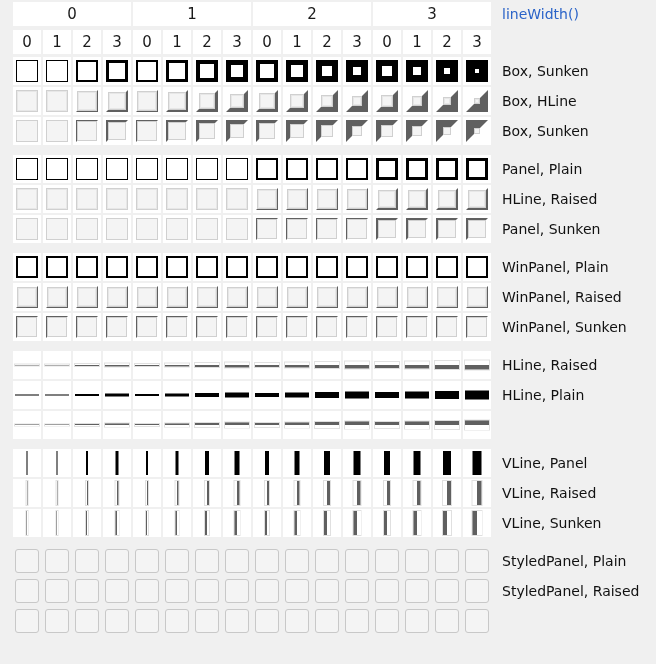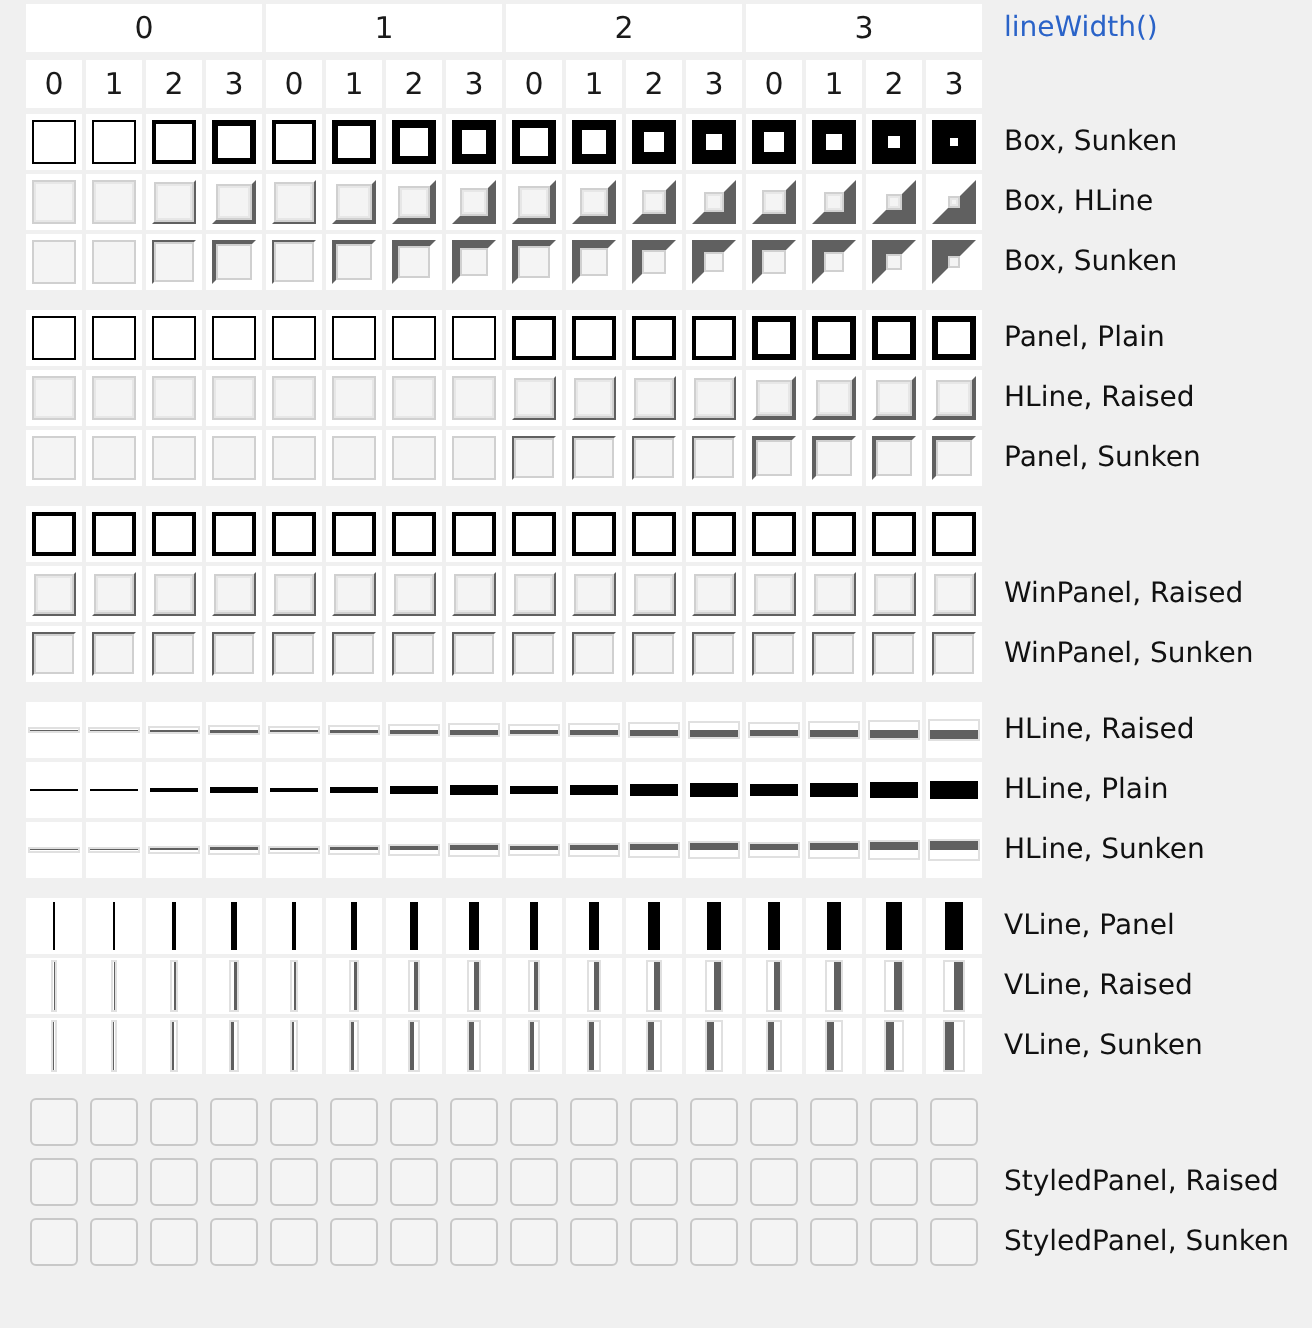--- a/index.html
+++ b/index.html
@@ -504,20 +504,21 @@
           <div class="cell" style="background: rgb(255, 255, 255);">
             <div class="sq" style="width: 22px; height: 22px; border: 2px solid rgb(0, 0, 0);"></div>
           </div>
           <div class="cell" style="background: rgb(255, 255, 255);">
             <div class="sq" style="width: 22px; height: 22px; border: 2px solid rgb(0, 0, 0);"></div>
           </div>
           <div class="cell" style="background: rgb(255, 255, 255);">
             <div class="sq" style="width: 22px; height: 22px; border: 2px solid rgb(0, 0, 0);"></div>
           </div>
         </div>
+        <div class="rowlabel">WinPanel, Plain</div>
       </div>
       <div class="row">
         <div class="grid" style="display: flex;">
           <div class="cell" style="background: rgb(255, 255, 255);">
             <div class="sq" style="width: 22px; height: 22px; border-width: 2px; border-style: solid; border-color: rgb(255, 255, 255) rgb(96, 96, 96) rgb(96, 96, 96) rgb(255, 255, 255); outline: rgb(208, 208, 208) solid 1px; outline-offset: -2px; box-shadow: rgba(0, 0, 0, 0.05) 0px 0px 0px 1px inset; background: rgb(244, 244, 244);"></div>
           </div>
           <div class="cell" style="background: rgb(255, 255, 255);">
             <div class="sq" style="width: 22px; height: 22px; border-width: 2px; border-style: solid; border-color: rgb(255, 255, 255) rgb(96, 96, 96) rgb(96, 96, 96) rgb(255, 255, 255); outline: rgb(208, 208, 208) solid 1px; outline-offset: -2px; box-shadow: rgba(0, 0, 0, 0.05) 0px 0px 0px 1px inset; background: rgb(244, 244, 244);"></div>
           </div>
           <div class="cell" style="background: rgb(255, 255, 255);">
@@ -768,21 +769,20 @@
           <div class="cell" style="background: rgb(255, 255, 255);">
             <div class="hline" style="height: 7px; background: linear-gradient(rgb(96, 96, 96) 0px, rgb(96, 96, 96) 50%, rgb(255, 255, 255) 50%, rgb(255, 255, 255) 100%); box-shadow: rgba(0, 0, 0, 0.12) 0px 0px 0px 1px;"></div>
           </div>
           <div class="cell" style="background: rgb(255, 255, 255);">
             <div class="hline" style="height: 8px; background: linear-gradient(rgb(96, 96, 96) 0px, rgb(96, 96, 96) 50%, rgb(255, 255, 255) 50%, rgb(255, 255, 255) 100%); box-shadow: rgba(0, 0, 0, 0.12) 0px 0px 0px 1px;"></div>
           </div>
           <div class="cell" style="background: rgb(255, 255, 255);">
             <div class="hline" style="height: 9px; background: linear-gradient(rgb(96, 96, 96) 0px, rgb(96, 96, 96) 50%, rgb(255, 255, 255) 50%, rgb(255, 255, 255) 100%); box-shadow: rgba(0, 0, 0, 0.12) 0px 0px 0px 1px;"></div>
           </div>
         </div>
-        <div class="rowlabel">HLine, Sunken</div>
       </div>
       <div class="row">
         <div class="grid" style="display: flex;">
           <div class="cell" style="background: rgb(255, 255, 255);">
             <div class="vline" style="width: 1px; background: rgb(0, 0, 0);"></div>
           </div>
           <div class="cell" style="background: rgb(255, 255, 255);">
             <div class="vline" style="width: 1px; background: rgb(0, 0, 0);"></div>
           </div>
           <div class="cell" style="background: rgb(255, 255, 255);">
@@ -980,20 +980,21 @@
           <div class="cell" style="background: rgb(240, 240, 240);">
             <div class="styled" style="border-color: rgb(200, 200, 200);"></div>
           </div>
           <div class="cell" style="background: rgb(240, 240, 240);">
             <div class="styled" style="border-color: rgb(200, 200, 200);"></div>
           </div>
           <div class="cell" style="background: rgb(240, 240, 240);">
             <div class="styled" style="border-color: rgb(200, 200, 200);"></div>
           </div>
         </div>
+        <div class="rowlabel">StyledPanel, Plain</div>
       </div>
       <div class="row">
         <div class="grid" style="display: flex;">
           <div class="cell" style="background: rgb(240, 240, 240);">
             <div class="styled" style="border-color: rgb(200, 200, 200);"></div>
           </div>
           <div class="cell" style="background: rgb(240, 240, 240);">
             <div class="styled" style="border-color: rgb(200, 200, 200);"></div>
           </div>
           <div class="cell" style="background: rgb(240, 240, 240);">
@@ -1085,17 +1086,16 @@
           <div class="cell" style="background: rgb(240, 240, 240);">
             <div class="styled" style="border-color: rgb(200, 200, 200);"></div>
           </div>
           <div class="cell" style="background: rgb(240, 240, 240);">
             <div class="styled" style="border-color: rgb(200, 200, 200);"></div>
           </div>
           <div class="cell" style="background: rgb(240, 240, 240);">
             <div class="styled" style="border-color: rgb(200, 200, 200);"></div>
           </div>
         </div>
-        <div class="rowlabel">StyledPanel, Sunken</div>
       </div>
     </div>
 
 </div>
 
 </body></html>

